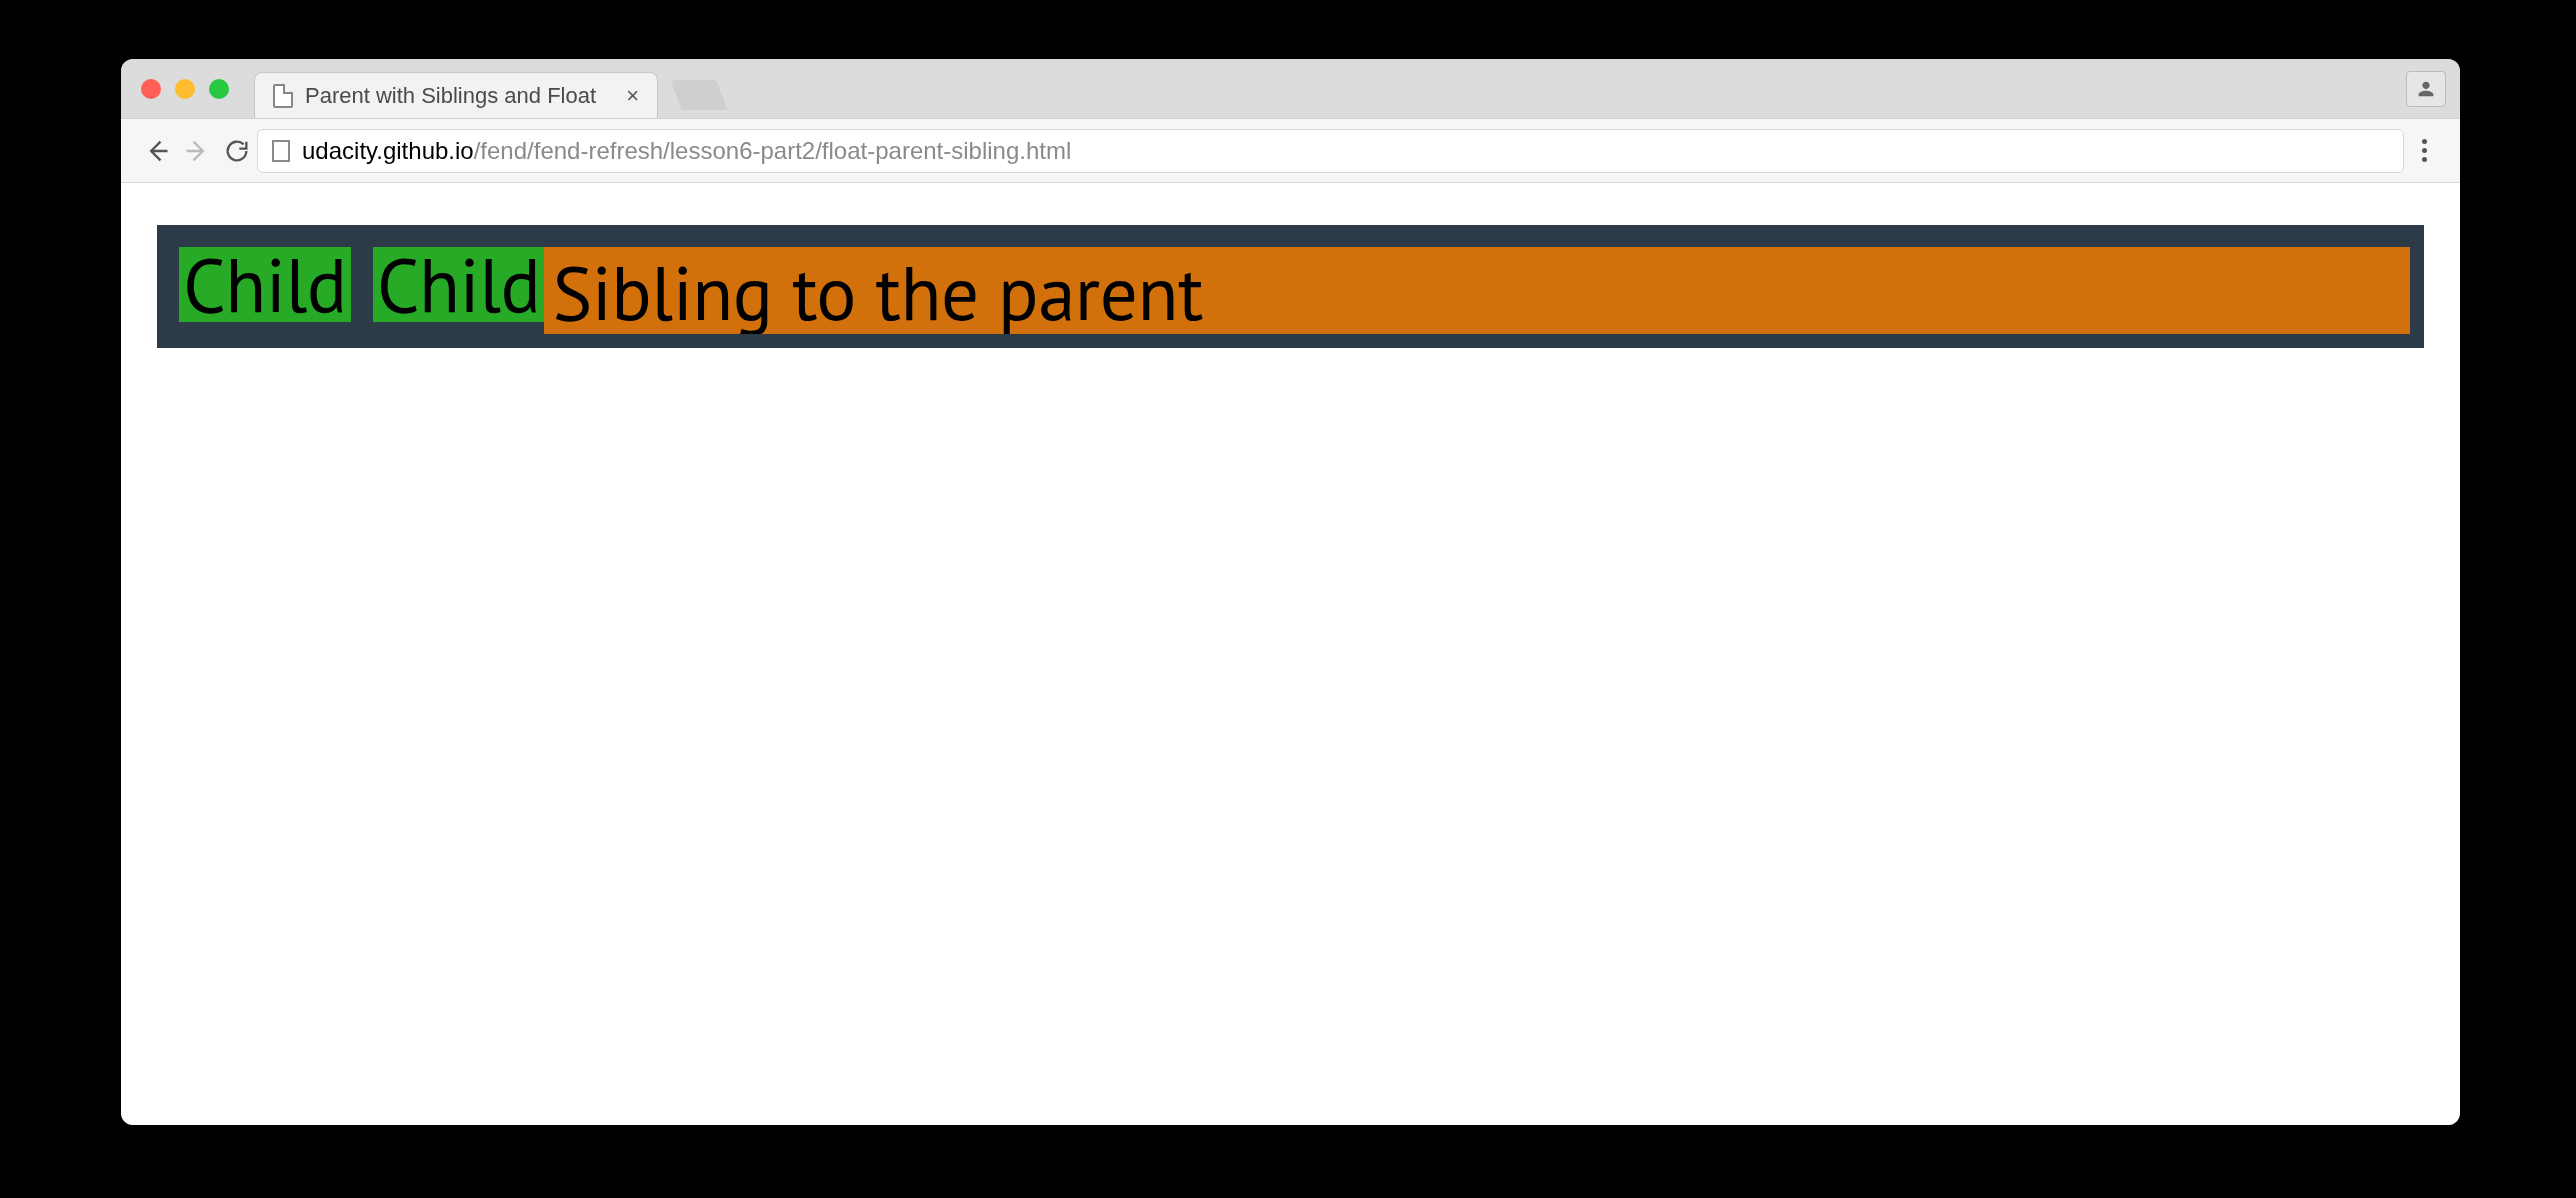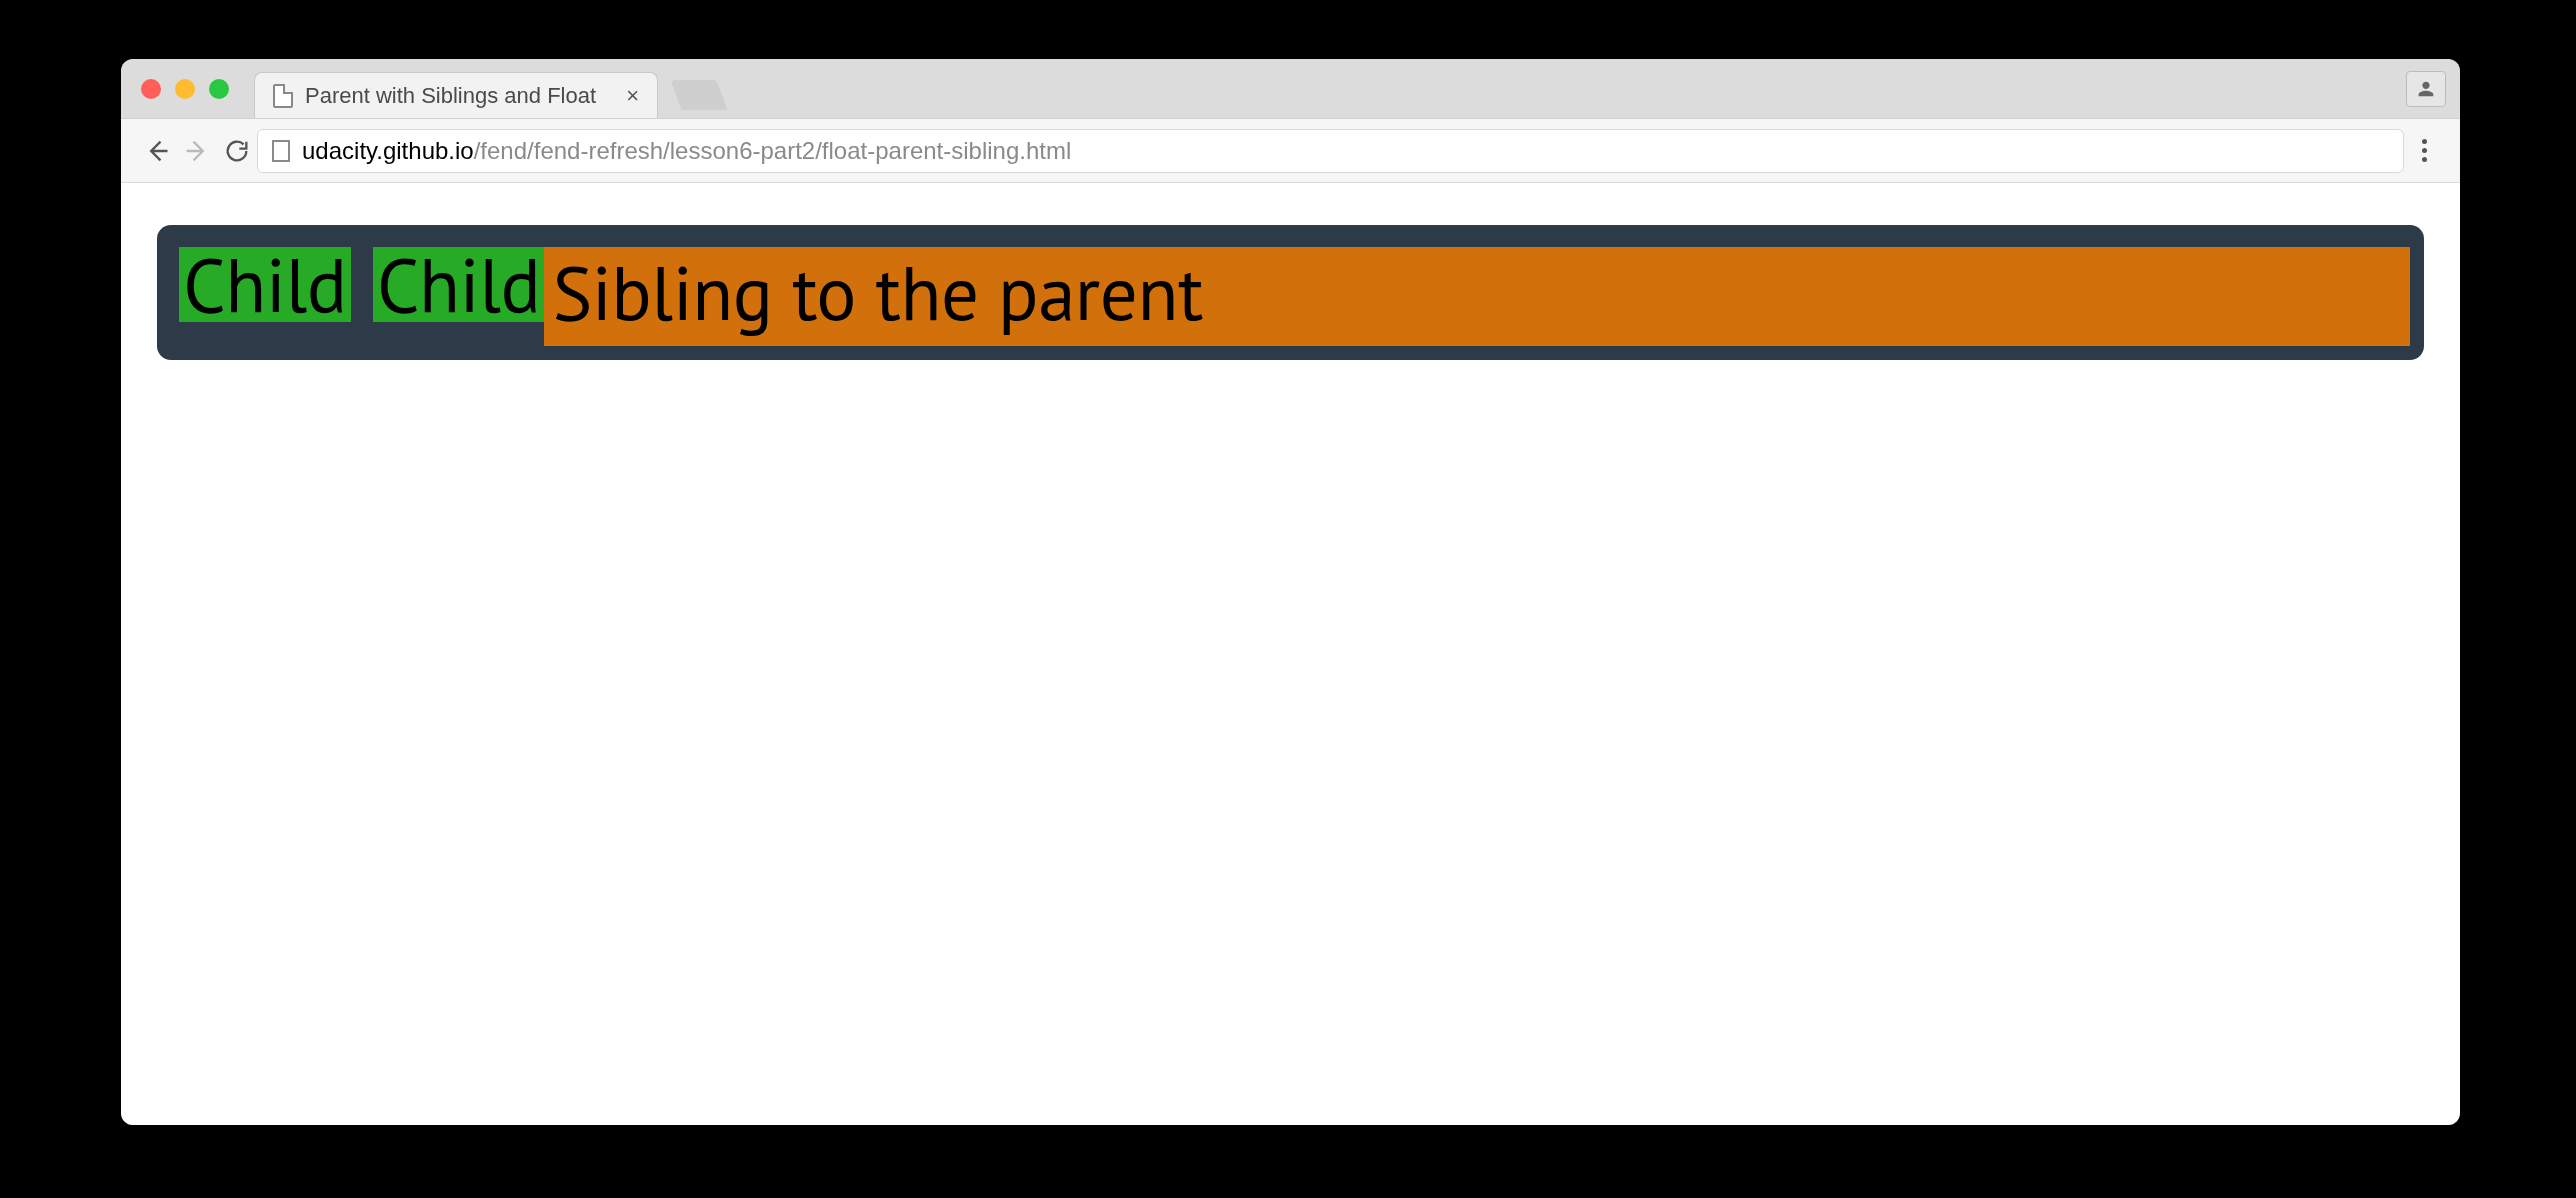--- a/index.html
+++ b/index.html
@@ -171,36 +171,35 @@
     }
 
     .parent {
       background: #2d3a47;
       padding: 22px 14px 14px 22px;
       font-family: "PT Sans","Source Sans Pro","Segoe UI",Helvetica,Arial,sans-serif;
       font-size: 75px;
       line-height: 1;
       color: #000;
       letter-spacing: -0.5px;
-      border-radius: 14px;
     }
     .parent::after { content: ""; display: table; clear: both; }
     .child {
       float: left;
       background: #27ab27;
       padding: 0 4px;
       margin-right: 22px;
     }
     .child:nth-of-type(2) { margin-right: 0; }
     .sibling {
       background: #d2710c;
       overflow: hidden;
       padding-left: 8px;
       padding-top: 8px;
-      padding-bottom: 16px;
+      padding-bottom: 4px;
       margin-left: 0;
     }
   </style>
 </head>
 <body>
 
 <div class="browser-window">
 
   <div class="tab-strip">
     <div class="tl-dots">

